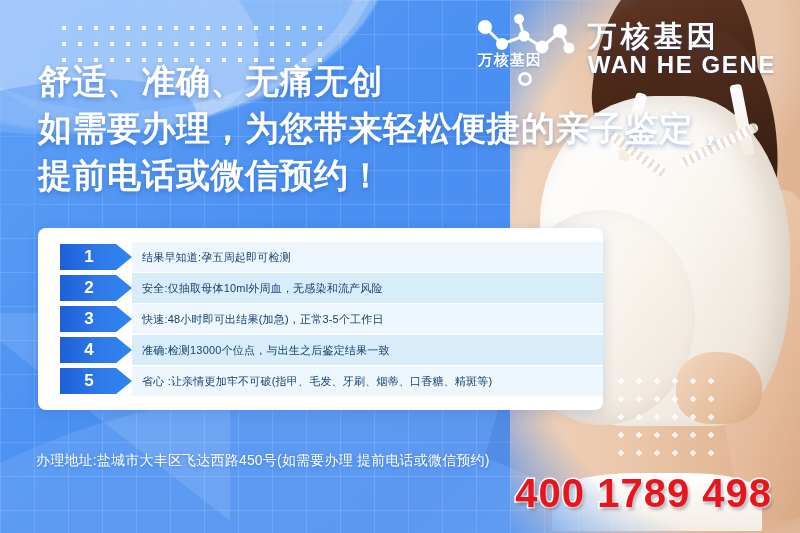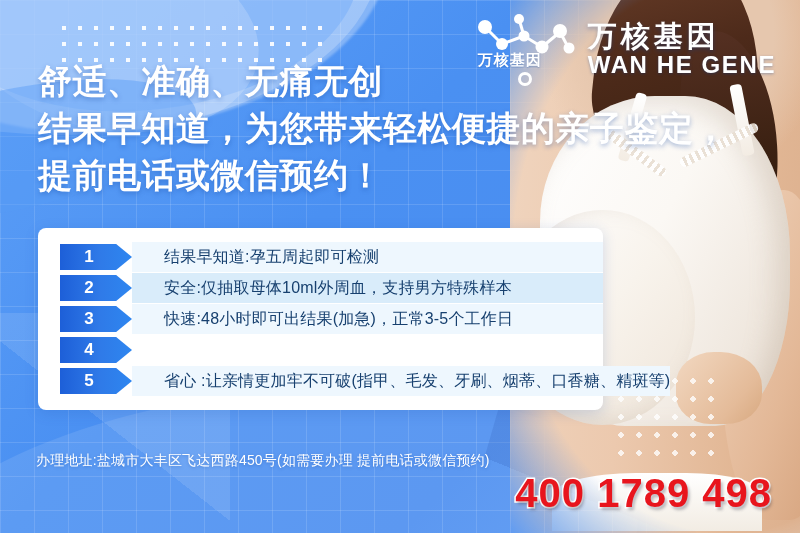--- a/index.html
+++ b/index.html
@@ -198,22 +198,22 @@
     position:relative; width:72px; height:26px; flex:0 0 72px;
     margin-left:22px;
     background:linear-gradient(90deg,#1d5fd8 0%,#2f7ae8 55%,#2e86f0 100%);
     clip-path:polygon(0 0, 78% 0, 100% 50%, 78% 100%, 0 100%);
     display:flex; align-items:center; justify-content:center;
     color:#fff; font-size:17px; font-weight:bold;
     padding-right:14px;
   }
   .rowtext {
     flex:1; height:30px; display:flex; align-items:center;
-    padding-left:32px;
-    font-size:16px; color:#17406f; white-space:nowrap;
+    padding-left:10px;
+    font-size:11px; color:#17406f; white-space:nowrap;
     letter-spacing:.2px;
   }
   .row.odd  .rowtext { background:#eef7fe; }
   .row.even .rowtext { background:#d9ecfa; }
 
   
   .addr {
     position:absolute; left:36px; top:452px; z-index:5;
     font-size:14px; color:#ffffff; white-space:nowrap;
     letter-spacing:.2px;
@@ -289,39 +289,40 @@
       <span class="logo-ring"></span>
     </div>
     <div class="logo-text">
       <span class="logo-cn">万核基因</span>
       <span class="logo-en">WAN HE GENE</span>
     </div>
   </div>
 
   <div class="headline">
     <div class="ln">舒适、准确、无痛无创</div>
-    <div class="ln">结果早知道，为您带来轻松便捷的亲子鉴定，</div>
+    <div class="ln">如需要办理，为您带来轻松便捷的亲子鉴定，</div>
     <div class="ln">提前电话或微信预约！</div>
   </div>
 
   <div class="card">
     <div class="row odd">
       <span class="badge">1</span>
       <span class="rowtext">结果早知道:孕五周起即可检测</span>
     </div>
     <div class="row even">
       <span class="badge">2</span>
-      <span class="rowtext">安全:仅抽取母体10ml外周血，支持男方特殊样本</span>
+      <span class="rowtext">安全:仅抽取母体10ml外周血，无感染和流产风险</span>
     </div>
     <div class="row odd">
       <span class="badge">3</span>
       <span class="rowtext">快速:48小时即可出结果(加急)，正常3-5个工作日</span>
     </div>
     <div class="row even">
       <span class="badge">4</span>
+      <span class="rowtext">准确:检测13000个位点，与出生之后鉴定结果一致</span>
     </div>
     <div class="row odd">
       <span class="badge">5</span>
       <span class="rowtext">省心 :让亲情更加牢不可破(指甲、毛发、牙刷、烟蒂、口香糖、精斑等)</span>
     </div>
   </div>
 
   <div class="addr">办理地址:盐城市大丰区飞达西路450号(如需要办理 提前电话或微信预约)</div>
   <div class="phone">400 1789 498</div>
 

